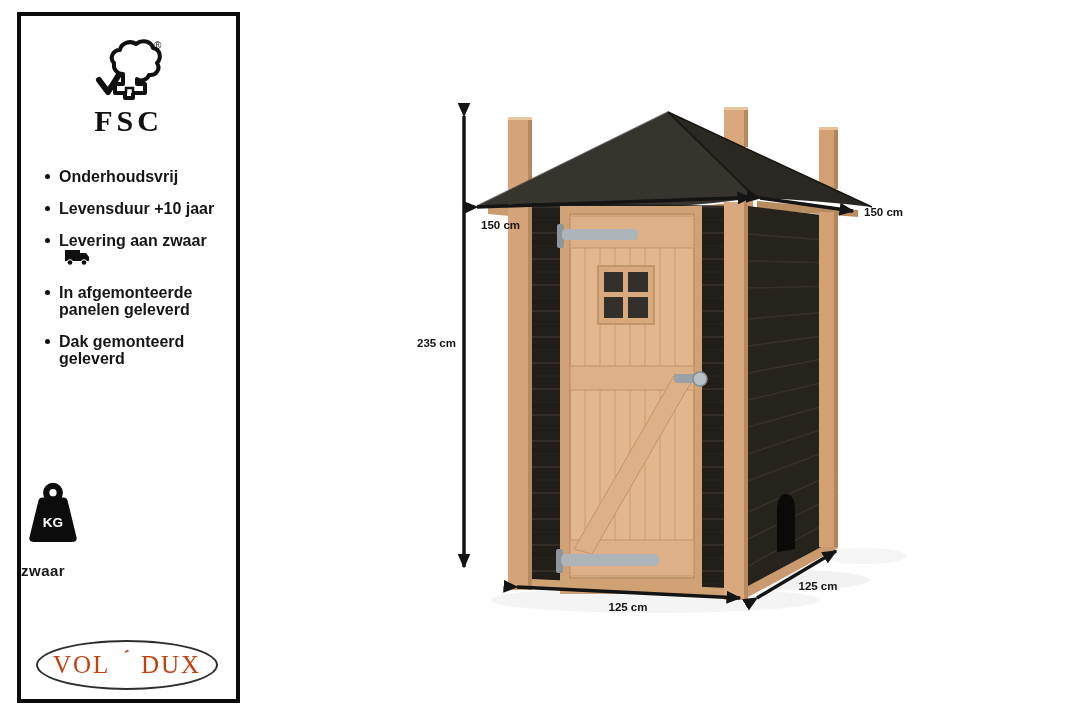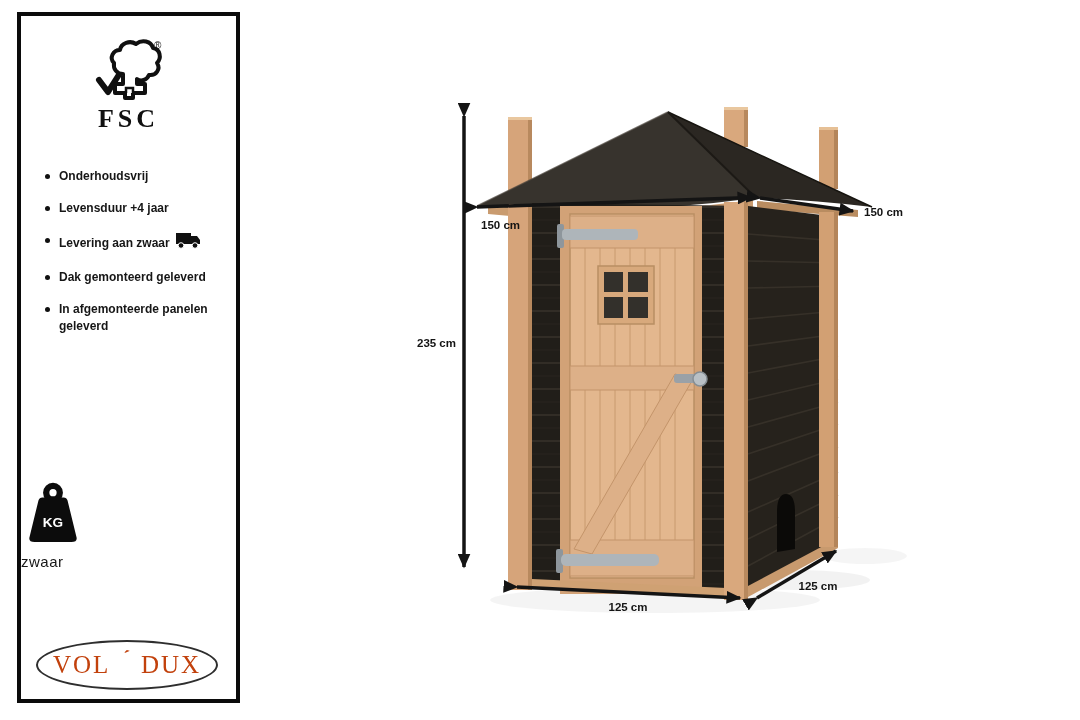--- a/index.html
+++ b/index.html
@@ -7,30 +7,30 @@
     width:1080px;height:720px;position:relative;overflow:hidden;
     background:#ffffff;font-family:"Liberation Sans",sans-serif;color:#171717;
   }
   
   .panel{
     position:absolute;left:17px;top:12px;width:215px;height:683px;
     border:4px solid #0b0b0b;background:#ffffff;
   }
   .fsc{position:absolute;top:22px;left:0;right:0;text-align:center;}
   .fsc-word{
-    font-family:"Liberation Serif",serif;font-weight:700;font-size:26px;
+    font-family:"Liberation Serif",serif;font-weight:700;font-size:30px;
     letter-spacing:4px;color:#101010;margin-top:-2px;
   }
   .features{position:absolute;top:152px;left:24px;width:186px;margin:0;padding:0;list-style:none;}
   .features li{display:flex;margin:0 0 15px 0;}
   .dot{width:5px;height:5px;border-radius:50%;background:#101010;margin:6px 9px 0 0;flex:none;}
-  .btxt{font-weight:700;font-size:12px;line-height:17px;color:#161616;width:168px;}
+  .btxt{font-weight:700;font-size:16px;line-height:17px;color:#161616;width:168px;}
   .truck{display:inline-block;margin-left:6px;vertical-align:-2px;}
   .weight{position:absolute;top:466px;left:0;right:0;text-align:left;}
-  .weight-label{font-weight:400;font-size:15px;letter-spacing:.5px;margin-top:3px;}
+  .weight-label{font-weight:700;font-size:15px;letter-spacing:.5px;margin-top:12px;}
   .brand{
     position:absolute;left:15px;bottom:9px;width:178px;height:46px;
     border:2px solid #2e2e2e;border-radius:50%;
     display:flex;align-items:center;justify-content:center;background:#fff;
   }
   .brand-text{
     font-family:"Liberation Serif",serif;font-size:25px;letter-spacing:2px;
     color:#c2410c;display:flex;align-items:flex-end;gap:15px;
   }
   .brand-accent{
@@ -194,40 +194,40 @@
     <div class="fsc-word">FSC</div>
   </div>
 
   <ul class="features">
     <li>
       <span class="dot"></span>
       <span class="btxt">Onderhoudsvrij</span>
     </li>
     <li>
       <span class="dot"></span>
-      <span class="btxt">Levensduur +4 jaar</span>
+      <span class="btxt">Levensduur +10 jaar</span>
     </li>
     <li>
       <span class="dot"></span>
       <span class="btxt">
         <span>Levering aan zwaar</span><span class="truck"><svg width="26" height="17" viewBox="0 0 26 17">
               <rect x="0" y="1" width="15" height="11" fill="#101010"></rect>
               <path d="M15,4 L21,4 L24,8 L24,12 L15,12 Z" fill="#101010"></path>
               <circle cx="5" cy="13.5" r="2.8" fill="#101010" stroke="#ffffff" stroke-width="1"></circle>
               <circle cx="19" cy="13.5" r="2.8" fill="#101010" stroke="#ffffff" stroke-width="1"></circle>
             </svg></span>
       </span>
     </li>
     <li>
       <span class="dot"></span>
+      <span class="btxt">In afgemonteerde panelen geleverd</span>
+    </li>
+    <li>
+      <span class="dot"></span>
       <span class="btxt">Dak gemonteerd geleverd</span>
-    </li>
-    <li>
-      <span class="dot"></span>
-      <span class="btxt">In afgemonteerde panelen geleverd</span>
     </li>
   </ul>
 
   <div class="weight">
     <svg width="64" height="64" viewBox="0 0 64 66">
       <circle cx="32" cy="11" r="7" fill="none" stroke="#0c0c0c" stroke-width="6.5"></circle>
       <path d="M21,16 L43,16 Q46,16 47,19 L56,56 Q58,62 51,62 L13,62 Q6,62 8,56 L17,19 Q18,16 21,16 Z" fill="#0c0c0c"></path>
       <text x="32" y="46" text-anchor="middle" font-family="Liberation Sans, sans-serif" font-weight="700" font-size="14" fill="#ffffff">KG</text>
     </svg>
     <div class="weight-label">zwaar</div>

